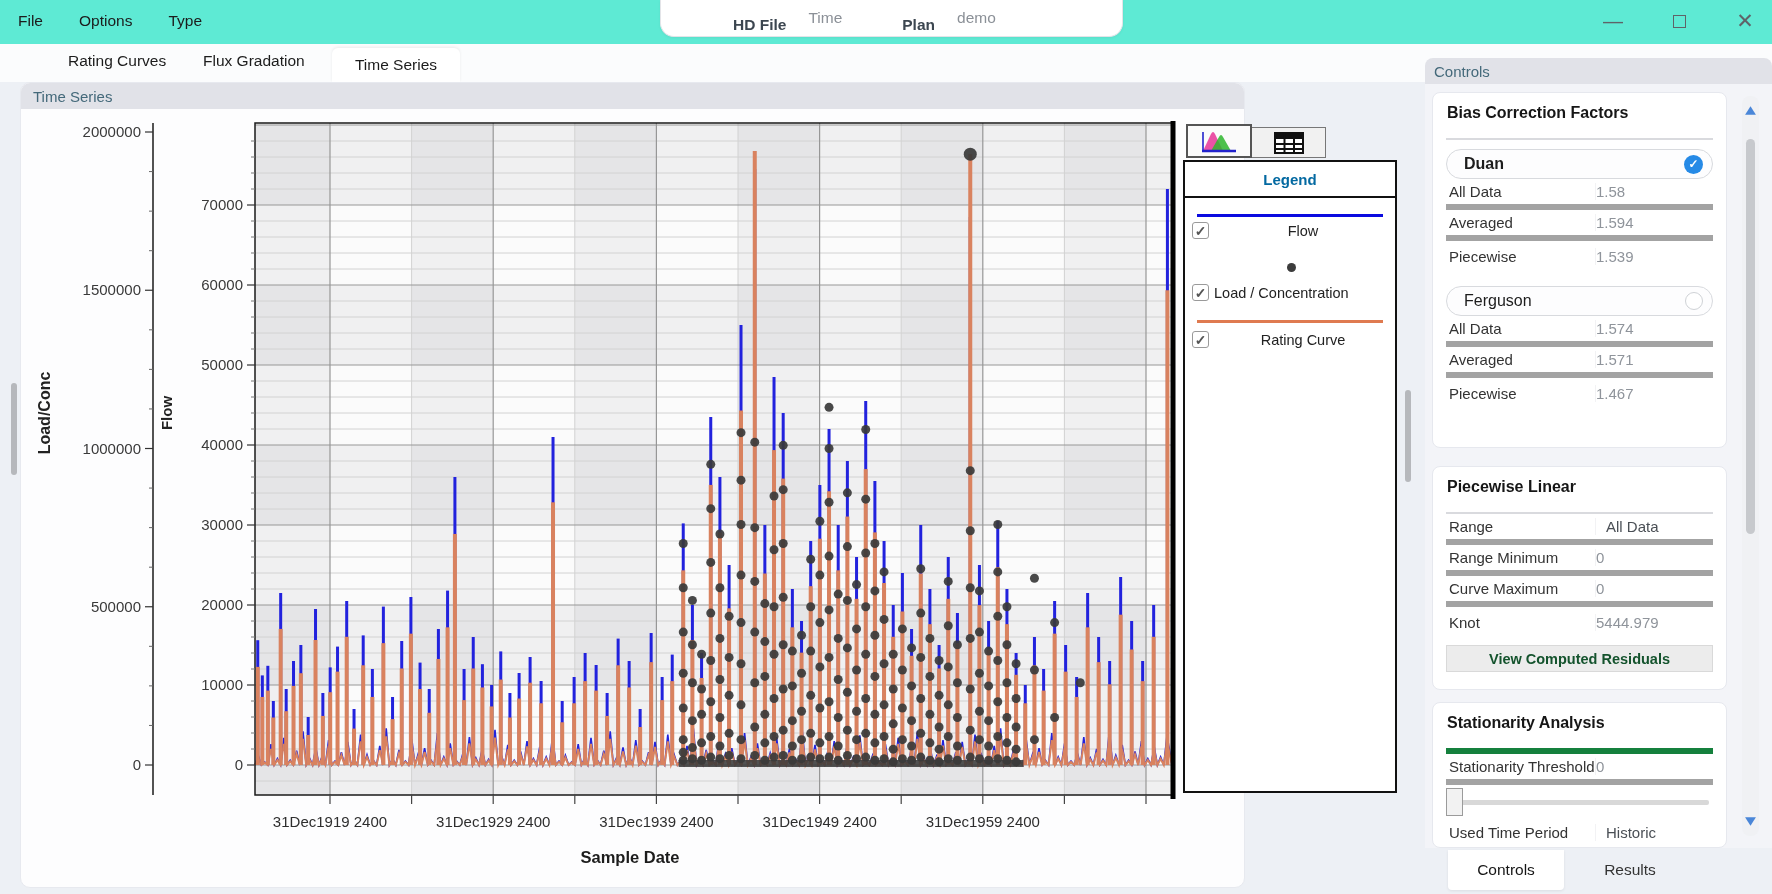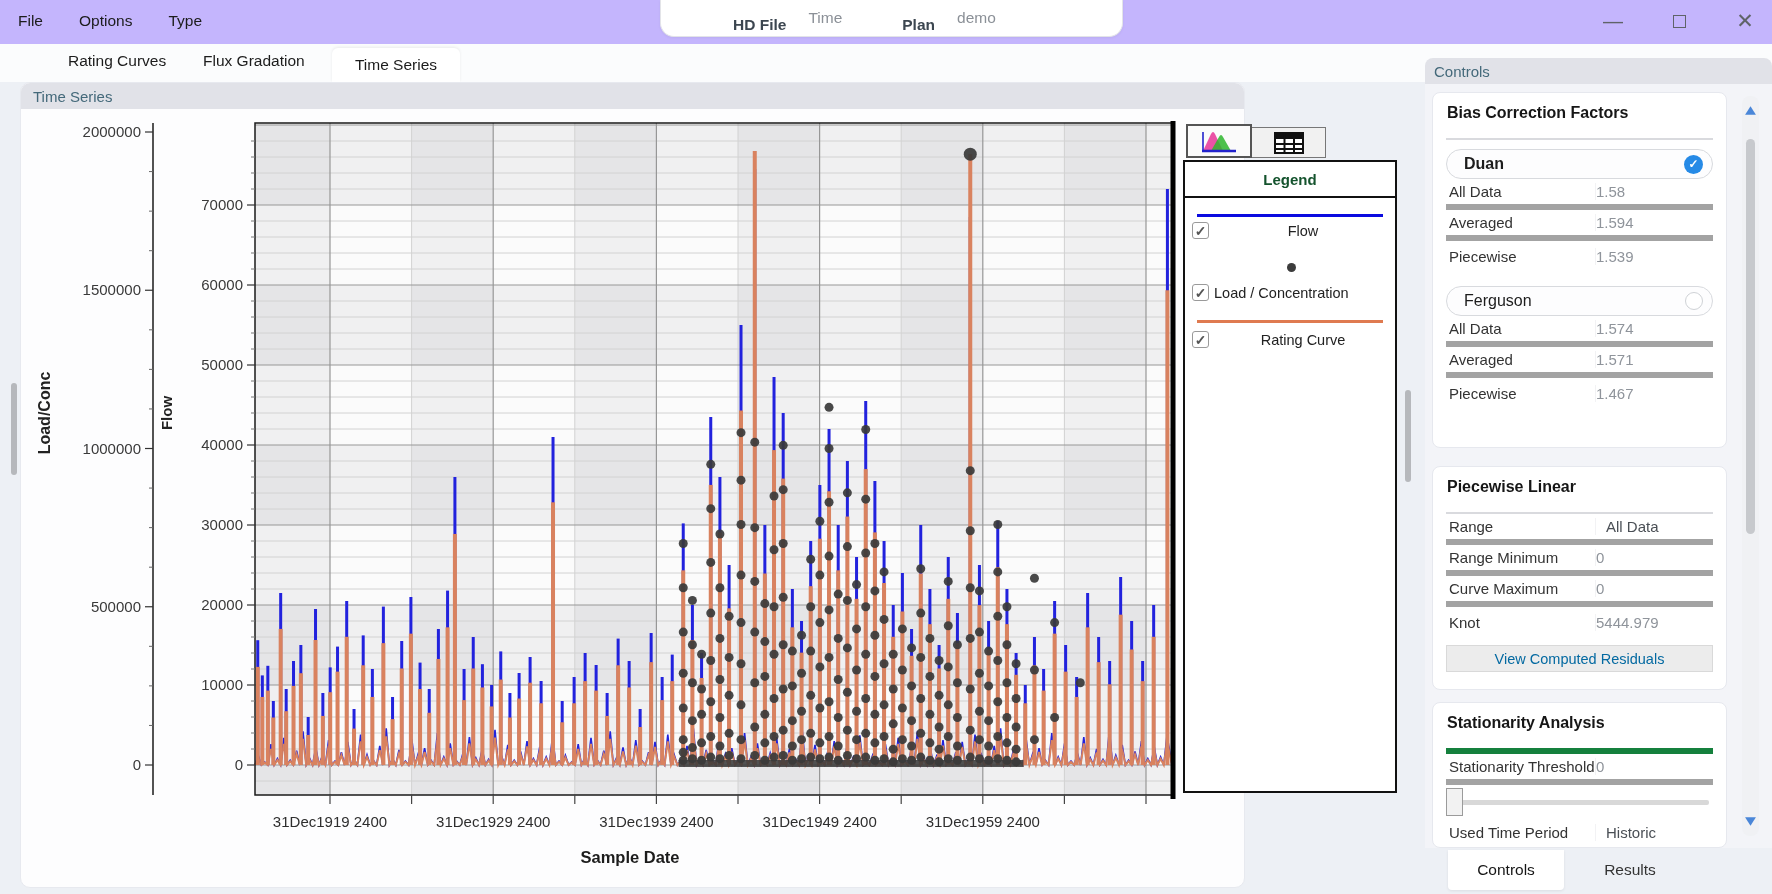--- a/index.html
+++ b/index.html
@@ -1,19 +1,19 @@
 <!DOCTYPE html>
 <html><head>
 <meta charset="utf-8">
 <style>
   * { margin:0; padding:0; box-sizing:border-box; }
   html,body { width:1772px; height:894px; overflow:hidden; }
   body { font-family:"Liberation Sans", sans-serif; background:#edf0f5; position:relative; }
 
-  .topbar { position:absolute; left:0; top:0; width:1772px; height:44px; background:#c4b5fd; }
+  .topbar { position:absolute; left:0; top:0; width:1772px; height:44px; background:#5eead4; }
   .menu { position:absolute; left:18px; top:12px; display:flex; gap:36px; font-size:15.5px; color:#1c1c1c; }
   .menu span { cursor:default; }
 
   .hd-pill { position:absolute; left:660px; top:0; width:463px; height:37px; background:#ffffff;
              border:1px solid #e3e4e8; border-top:none; border-radius:0 0 14px 14px;
              box-shadow:0 1px 3px rgba(0,0,0,0.05); display:flex; align-items:center; font-size:15.5px; }
   .hd-pill .lbl { font-weight:700; color:#3c4650;margin-top:13px; }
   .hd-pill .val { color:#8b9097; }
   .hd-pill .lbl1 { margin-left:72px; } .hd-pill .v1 { margin-left:22px; }
   .hd-pill .lbl2 { margin-left:60px; } .hd-pill .v2 { margin-left:22px; }
@@ -35,21 +35,21 @@
                 padding-left:12px; font-size:15px; color:#44697a; }
 
   #chart-svg { position:absolute; left:20px; top:108px; }
 
   .legend-tabs { position:absolute; left:1186px; top:124px; display:flex; align-items:flex-end; z-index:5; }
   .ltab { border:1px solid #777; background:#f1f1f1; display:flex; align-items:center; justify-content:center; }
   .ltab-chart { width:66px; height:34px; border:2px solid #555; background:#fafafa; }
   .ltab-table { width:74px; height:31px; border-left:none; }
   .legend-box { position:absolute; left:1183px; top:160px; width:214px; height:633px; background:#ffffff;
                 border:2px solid #111; z-index:4; }
-  .legend-title { text-align:center; font-weight:700; font-size:15px; padding:9px 0 8px 0; border-bottom:2px solid #111; color:#14532d; }
+  .legend-title { text-align:center; font-weight:700; font-size:15px; padding:9px 0 8px 0; border-bottom:2px solid #111; color:#0369a1; }
   .leg-line { position:absolute; left:12px; width:186px; height:3px; }
   .leg-row { position:absolute; left:7px; width:200px; display:flex; align-items:center; font-size:14.5px; color:#222; }
   .cbx { width:17px; height:17px; background:#fff; border:1.5px solid #9a9a9a; border-radius:3px; margin-right:5px;
          display:flex; align-items:center; justify-content:center; color:#555; font-size:14px; font-weight:700; flex:0 0 17px; }
   .cbx::after { content:"\2713"; }
   .leg-label { flex:1; text-align:center; }
   .leg-label-left { flex:1; text-align:left; }
   .leg-dot { position:absolute; left:102px; width:9px; height:9px; border-radius:50%; background:#3c3c3c; }
 
   .ctrl-head { position:absolute; left:1425px; top:58px; width:347px; height:26px; background:#e1e2e8;
@@ -66,21 +66,21 @@
   .radio-on { width:19px; height:19px; border-radius:50%; background:#268ae6; color:#fff; font-size:12px; font-weight:700;
               display:flex; align-items:center; justify-content:center; }
   .radio-on::after { content:"\2713"; }
   .radio-off { width:18px; height:18px; border-radius:50%; border:1.5px solid #cfd2d6; background:#fff; }
   .crow { height:31px; display:flex; align-items:center; border-bottom:6px solid #a3a3a3; font-size:15px; }
   .crow .cl { flex:1; color:#333; padding-left:3px; white-space:nowrap; overflow:hidden; }
   .crow .cv { width:118px; color:#8f949b; text-align:left; border-left:1px solid #f2f2f4; }
   .crow .cv-left { text-align:left; padding-left:10px; color:#4a4f55; }
   .crow-last { border-bottom:none; }
   .vbtn { margin-top:7px; width:100%; height:27px; background:#ececec; border:1px solid #d9d9d9;
-          font-size:14.5px; color:#0369a1; display:flex; align-items:center; justify-content:center; }
+          font-size:14.5px; color:#14532d; display:flex; align-items:center; justify-content:center;font-weight:bold; }
   .slider { position:relative; height:30px; margin-top:2px; }
   .slider .track { position:absolute; left:2px; right:4px; top:13px; height:5px; background:#d8d8d8; border-radius:2px; }
   .slider .handle { position:absolute; left:0px; top:1px; width:17px; height:28px; background:#f2f2f2; border:1px solid #9b9b9b; }
 
   .sb { position:absolute; left:317px; top:12px; width:17px; height:740px; background:#f0f1f4; border-radius:8px; }
   .sb .arr { position:absolute; left:2px; width:13px; height:13px; }
   .sb .thumb { position:absolute; left:4px; top:43px; width:9px; height:395px; background:#c7c9cd; border-radius:5px; }
 
   .btabs { position:absolute; left:1425px; top:848px; width:347px; height:42px; }
   .btab-active { position:absolute; left:23px; top:2px; width:116px; height:40px; background:#ffffff;

